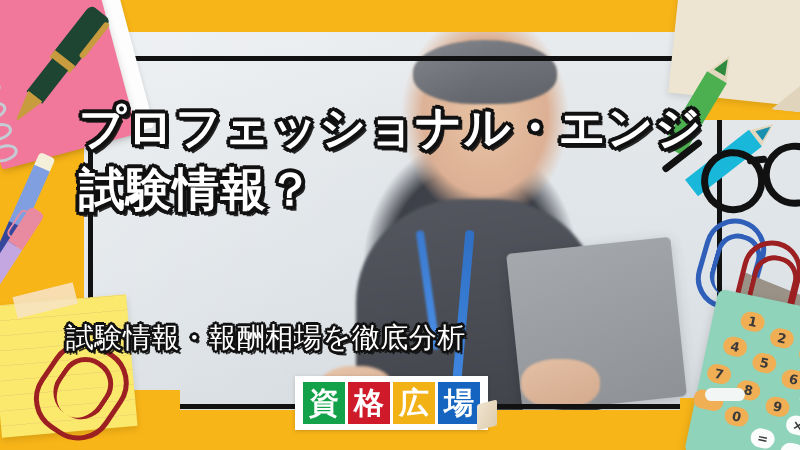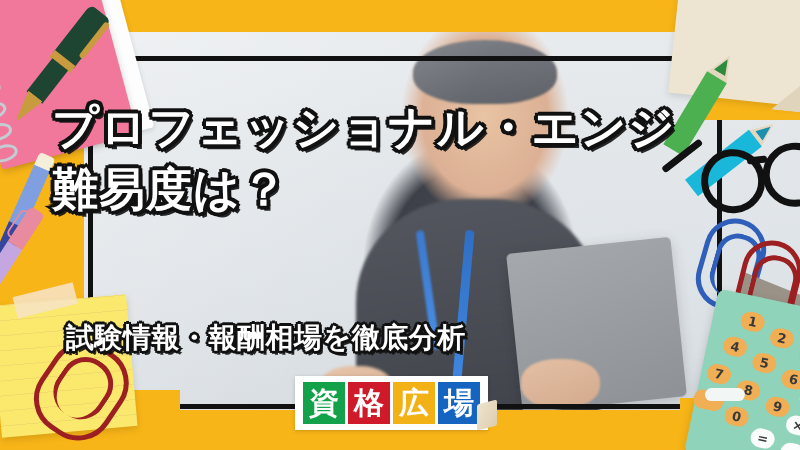--- a/index.html
+++ b/index.html
@@ -34,36 +34,36 @@
   .ph-glare{position:absolute;inset:0;background:linear-gradient(120deg,rgba(255,255,255,.28),rgba(255,255,255,0) 45%);}
 
   
   .frame-line{position:absolute;background:#111;}
   .frame-top{left:88px;top:56px;width:712px;height:5px;}
   .frame-bottom{left:88px;top:404px;width:712px;height:5px;}
   .frame-left{left:88px;top:56px;width:5px;height:353px;}
   .frame-right{left:717px;top:56px;width:5px;height:353px;}
 
   
-  .headline{position:absolute;left:52px;top:96px;width:680px;z-index:40;}
+  .headline{position:absolute;left:79px;top:96px;width:680px;z-index:40;}
   .hl-line{
     font-family:"DejaVu Sans","Liberation Sans",sans-serif;
     font-weight:700;font-size:46px;line-height:62px;letter-spacing:1px;
     color:#ffffff;white-space:nowrap;
     -webkit-text-stroke:4.5px #111;
     paint-order:stroke fill;
     text-shadow:
       3px 3px 0 #111, -3px 3px 0 #111, 3px -3px 0 #111, -3px -3px 0 #111,
       0 4px 0 #111, 4px 0 0 #111, 0 -4px 0 #111, -4px 0 0 #111,
       4px 5px 0 rgba(17,17,17,.9);
   }
   .subline{
     position:absolute;left:66px;top:318px;z-index:40;
     font-family:"DejaVu Sans","Liberation Sans",sans-serif;
-    font-weight:700;font-size:28px;line-height:40px;letter-spacing:.5px;
+    font-weight:400;font-size:28px;line-height:40px;letter-spacing:.5px;
     color:#ffffff;white-space:nowrap;
     -webkit-text-stroke:3.4px #111;
     paint-order:stroke fill;
     text-shadow:
       2px 2px 0 #111, -2px 2px 0 #111, 2px -2px 0 #111, -2px -2px 0 #111,
       0 3px 0 #111, 3px 0 0 #111, 0 -3px 0 #111, -3px 0 0 #111,
       3px 4px 0 rgba(17,17,17,.9);
   }
 
   
@@ -205,21 +205,21 @@
   <div class="frame-line frame-left"></div>
   <div class="frame-line frame-right"></div>
 
   <div class="corner-yellow-bl"></div>
   <div class="corner-yellow-tr"></div>
   <div class="corner-yellow-br"></div>
   <div class="band-bottom"></div>
 
   <div class="headline">
     <div class="hl-line">プロフェッショナル・エンジ</div>
-    <div class="hl-line">難易度は？</div>
+    <div class="hl-line">試験情報？</div>
   </div>
   <div class="subline">試験情報・報酬相場を徹底分析</div>
 
   <div class="dec notebook">
     <div class="nb-page"></div>
     <div class="nb-cover"></div>
     <div class="nb-rings">
 
       <div class="nb-ring" style="top:66px"></div>
       <div class="nb-ring" style="top:88px"></div>

